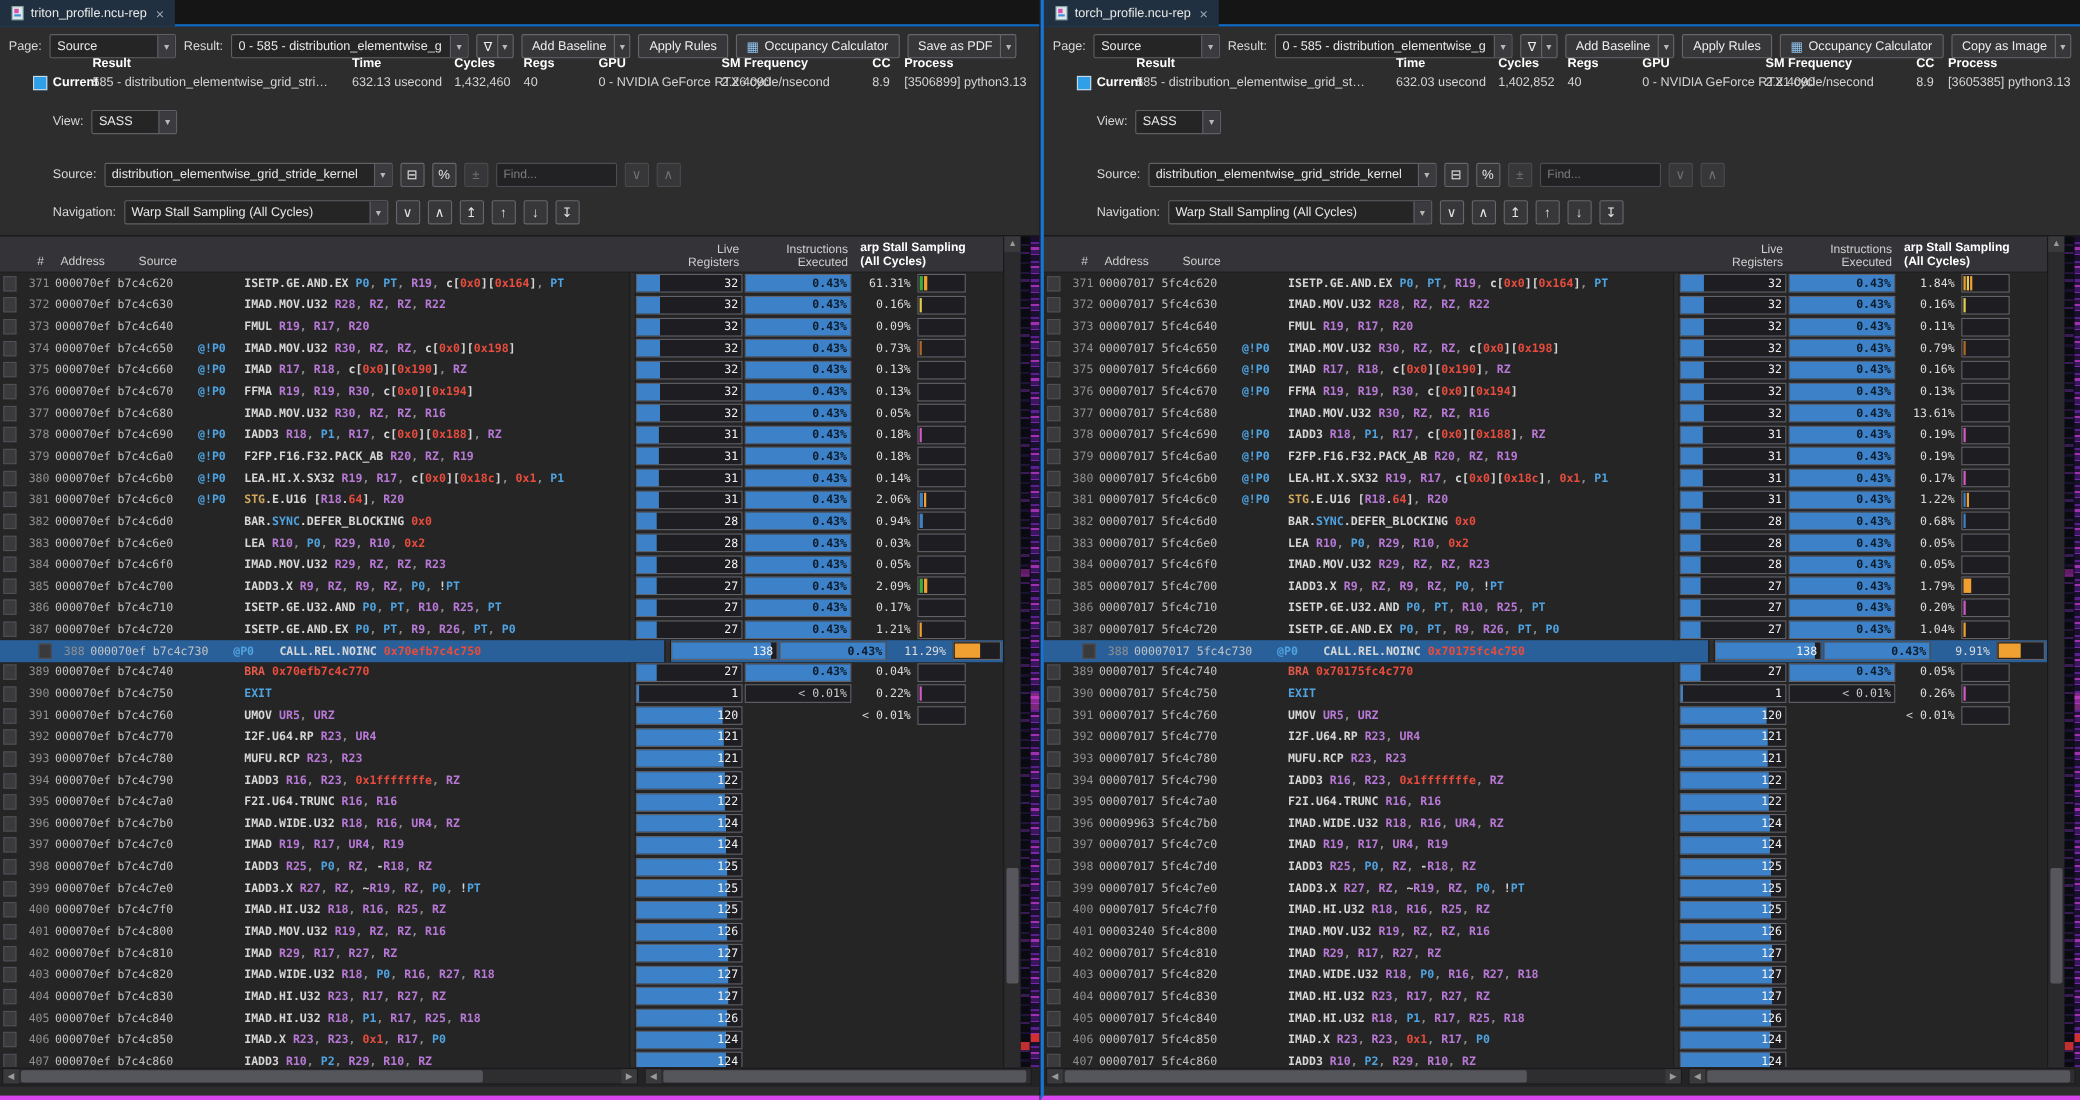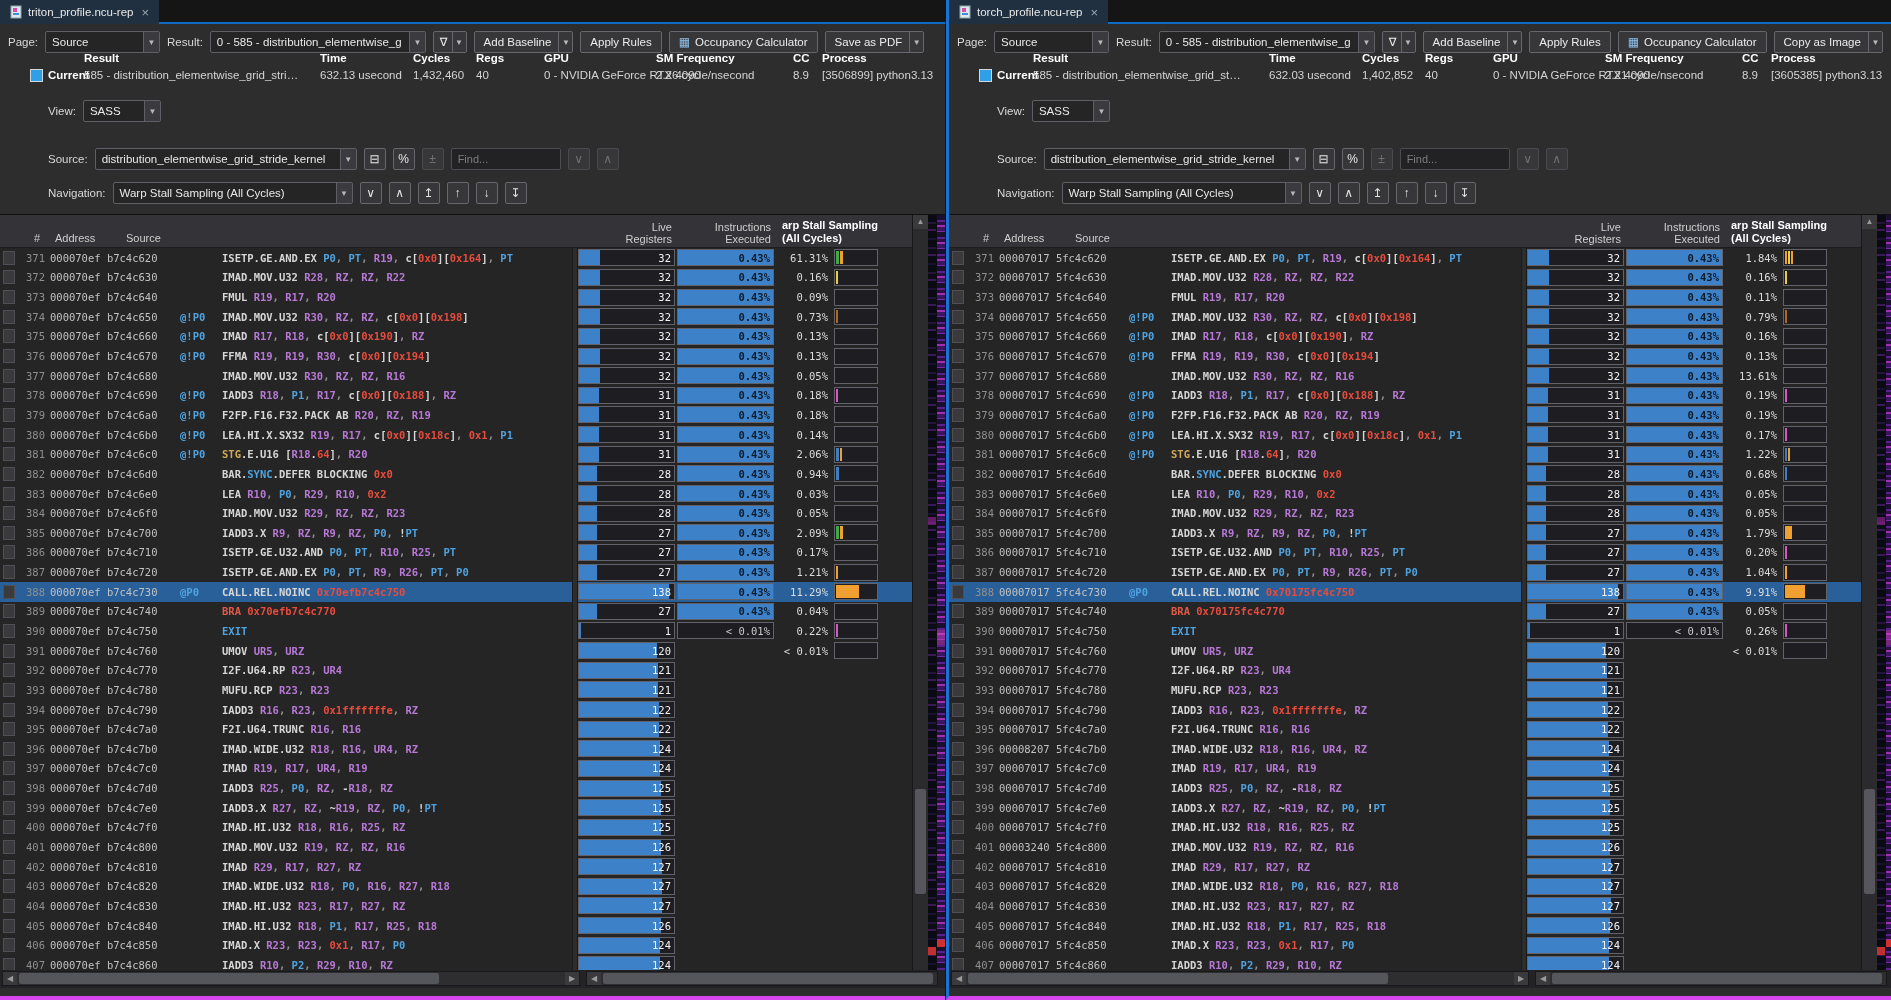--- a/index.html
+++ b/index.html
@@ -64,21 +64,21 @@
          background:#252526; border-top:1px solid #111; }
   .thead { position:relative; height:33px; background:#333338; border-bottom:1px solid #1d1d1d;
            font-size:11px; color:#cfcfcf; }
   .th { position:absolute; bottom:3px; white-space:nowrap; }
   .th2 { position:absolute; text-align:right; white-space:nowrap; line-height:12px; }
   .th-stall { position:absolute; left:884px; top:4px; font-weight:bold; color:#ffffff;
               line-height:13px; white-space:nowrap; }
   .rows { position:absolute; top:33px; left:0; width:912px; height:723px; overflow:hidden; }
   .row { display:flex; align-items:center; height:19.65px;
          font-family:"DejaVu Sans Mono",monospace; font-size:10.5px; white-space:nowrap; }
-  .row.sel { background:#2a6099; }
+  .row.sel { background:#2a6099;padding-left:32px; }
   .c-gut { width:18px; display:flex; justify-content:center; }
   .gutbox { width:12px; height:14px; background:#3a3a3d; border:1px solid #4f4f55; }
   .c-num { width:32px; text-align:right; padding-right:5px; color:#8f8f8f; }
   .c-addr { width:130px; color:#c2c2c2; }
   .c-pred { width:42px; color:#4fa3e0; font-weight:bold; }
   .c-src { width:350px; overflow:hidden; font-weight:bold; color:#d6d6d6; }
   .c-split { width:6px; align-self:stretch; background:#2d2d2d; border-left:1px solid #1a1a1a;
              border-right:1px solid #1a1a1a; }
   .cell { position:relative; height:17px; border:1px solid #62626a; background:#1e1e22; }
   .c-live { width:97px; margin-right:2px; }
@@ -1636,21 +1636,21 @@
             <div class="txt">122</div>
           </div>
           <div style="width: 99px;"></div>
           <div class="c-stalltxt"></div>
         </div>
         <div class="row">
           <div class="c-gut">
             <div class="gutbox"></div>
           </div>
           <div class="c-num">396</div>
-          <div class="c-addr">00008207 5fc4c7b0</div>
+          <div class="c-addr">00009963 5fc4c7b0</div>
           <div class="c-pred"></div>
           <div class="c-src"><span>IMAD</span><span>.</span><span>WIDE</span><span>.</span><span>U32</span><span> </span><span class="tk-r">R18</span><span class="tk-c">,</span><span> </span><span class="tk-r">R16</span><span class="tk-c">,</span><span> </span><span class="tk-r">UR4</span><span class="tk-c">,</span><span> </span><span class="tk-r">RZ</span></div>
           <div class="c-split"></div>
           <div class="cell c-live">
             <div class="bar" style="width: 85.3623%; background: rgb(61, 130, 200);"></div>
             <div class="txt">124</div>
           </div>
           <div style="width: 99px;"></div>
           <div class="c-stalltxt"></div>
         </div>

